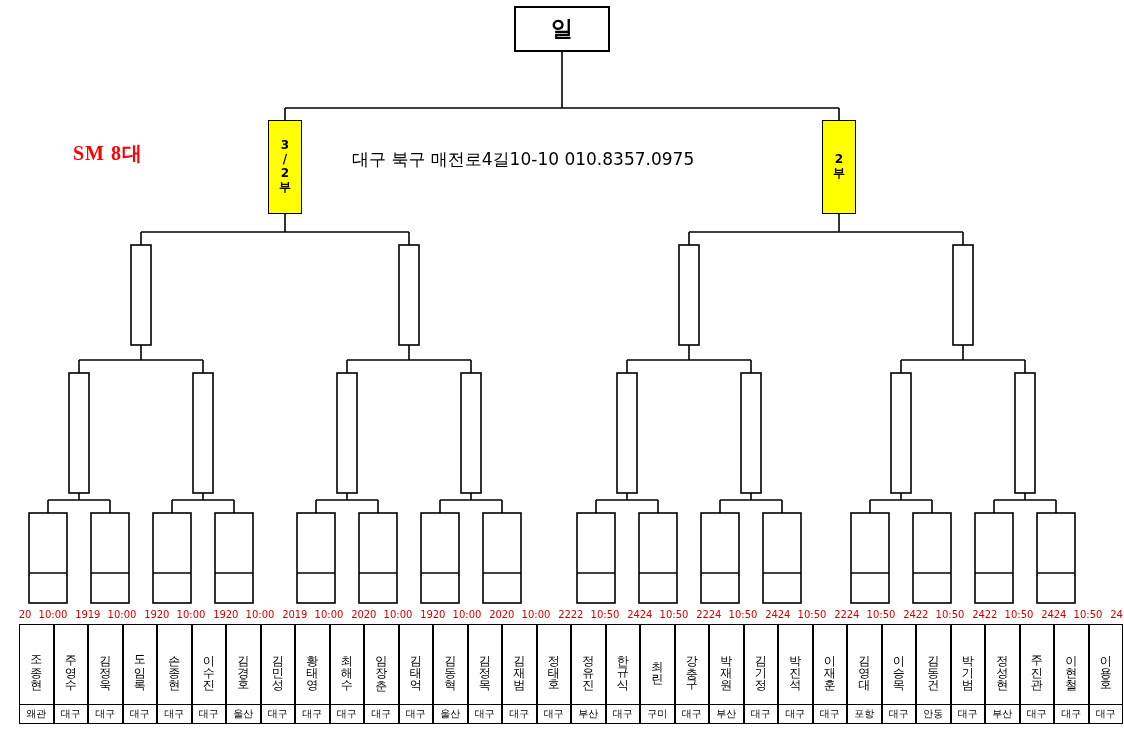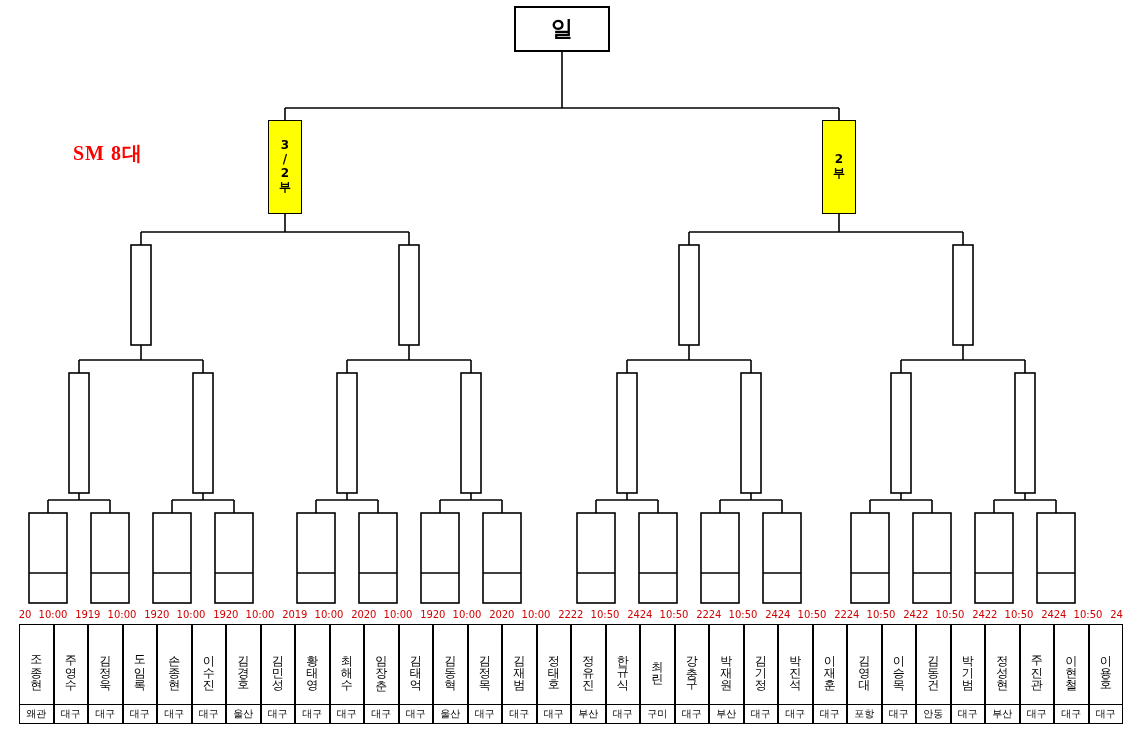--- a/index.html
+++ b/index.html
@@ -215,20 +215,21 @@
       <line x1="1037" y1="573" x2="1075" y2="573"></line>
     </g>
   </svg>
 
   <div class="champ" style="left:514px; top:6px; width:96px; height:46px;">
     <span>일</span>
   </div>
 
   <div class="title" style="left:73px; top:140px;font-family:Liberation Serif, serif;">SM 8대</div>
 
+  <div class="addr" style="left:352px; top:148px;">대구 북구 매전로4길10-10 010.8357.0975</div>
 
   <div class="seedbox" style="left:268px; top:120px; width:34px; height:94px;">
     <span>3
 /
 2
 부</span>
   </div>
   <div class="seedbox" style="left:822px; top:120px; width:34px; height:94px;">
     <span>2
 부</span>

